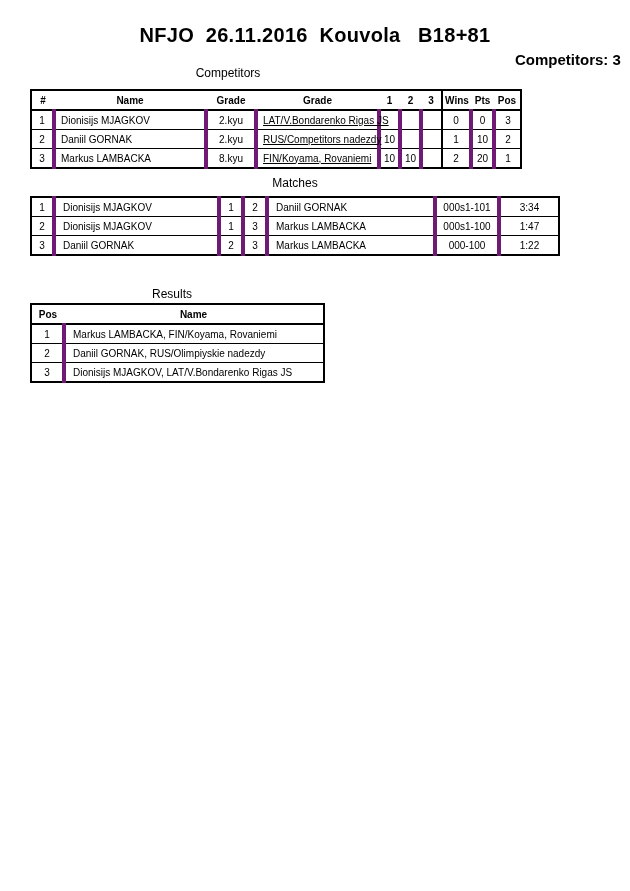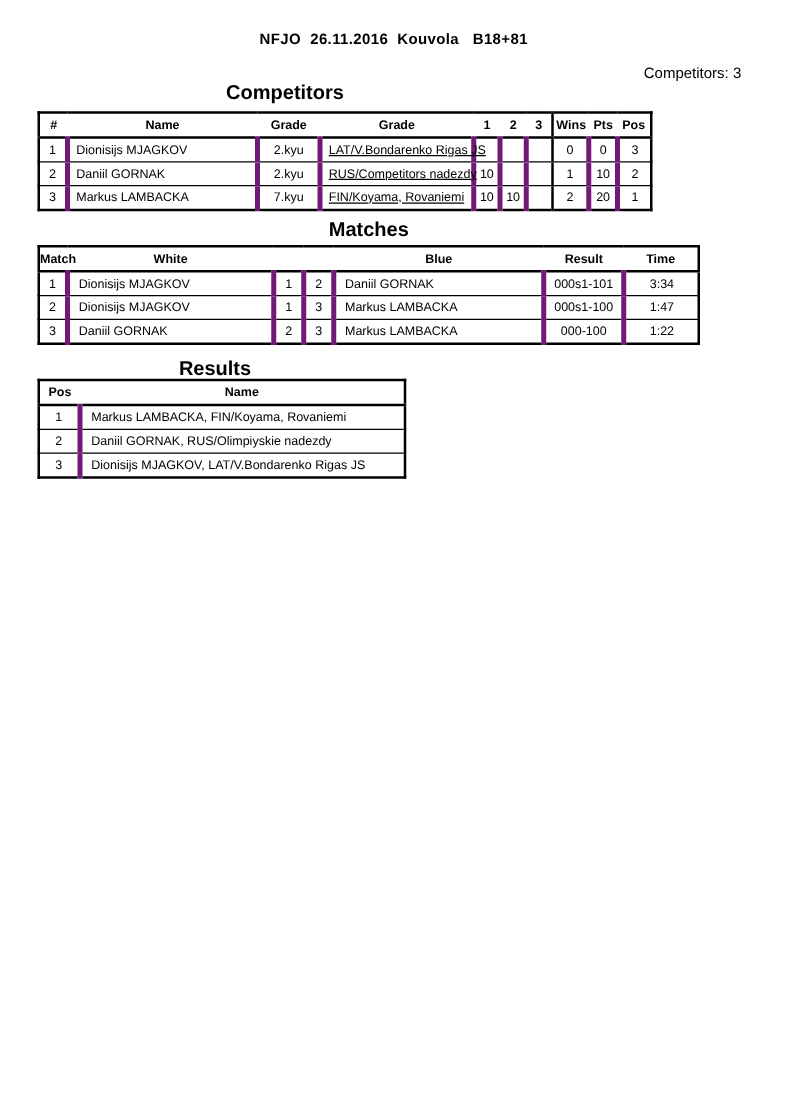--- a/index.html
+++ b/index.html
@@ -4,30 +4,30 @@
 <style>
   html,body { margin:0; padding:0; }
   body {
     width:630px; height:891px;
     background:#ffffff; color:#000000;
     font-family:"Liberation Sans", sans-serif;
     position:relative; overflow:hidden;
   }
   .title {
     position:absolute; top:24px; left:0; width:630px;
-    text-align:center; font-size:12px; font-weight:bold;
+    text-align:center; font-size:20px; font-weight:bold;
     white-space:pre; letter-spacing:0.3px;
   }
   .comp-count {
     position:absolute; top:51px; left:515px;
-    font-size:12px; font-weight:normal; white-space:nowrap;
+    font-size:15px; font-weight:bold; white-space:nowrap;
   }
   .section-heading {
     position:absolute; transform:translateX(-50%);
-    font-size:16px; font-weight:bold; white-space:nowrap;
+    font-size:12px; font-weight:normal; white-space:nowrap;
   }
   #competitors-heading { left:228px; top:66px; }
   #matches-heading     { left:271px; top:176px;padding-left:48px; }
   #results-heading     { left:172px; top:287px;text-align:center; }
 
   table {
     position:absolute;
     border-collapse:collapse;
     border:2px solid #000;
     table-layout:fixed;
@@ -105,21 +105,21 @@
     <td>10</td>
     <td></td>
     <td></td>
     <td class="thickL">1</td>
     <td>10</td>
     <td>2</td>
   </tr>
   <tr>
     <td>3</td>
     <td class="left">Markus LAMBACKA</td>
-    <td>7.kyu</td>
+    <td>8.kyu</td>
     <td class="left"><span class="ovf">FIN/Koyama, Rovaniemi</span></td>
     <td>10</td>
     <td>10</td>
     <td></td>
     <td class="thickL">2</td>
     <td>20</td>
     <td>1</td>
   </tr>
 </tbody>
   </table>
@@ -130,29 +130,20 @@
   <colgroup>
     <col style="width:23px">
       <col style="width:165px">
       <col style="width:24px">
       <col style="width:24px">
     <col style="width:168px">
       <col style="width:64px">
       <col style="width:60px">
   </colgroup>
   <tbody>
-      <tr>
-    <th>Match</th>
-    <th>White</th>
-    <th></th>
-    <th></th>
-    <th>Blue</th>
-    <th>Result</th>
-    <th>Time</th>
-  </tr>
   <tr>
     <td>1</td>
     <td class="left6">Dionisijs MJAGKOV</td>
     <td>1</td>
     <td>2</td>
     <td class="left6">Daniil GORNAK</td>
     <td>000s1-101</td>
     <td>3:34</td>
   </tr>
   <tr>

